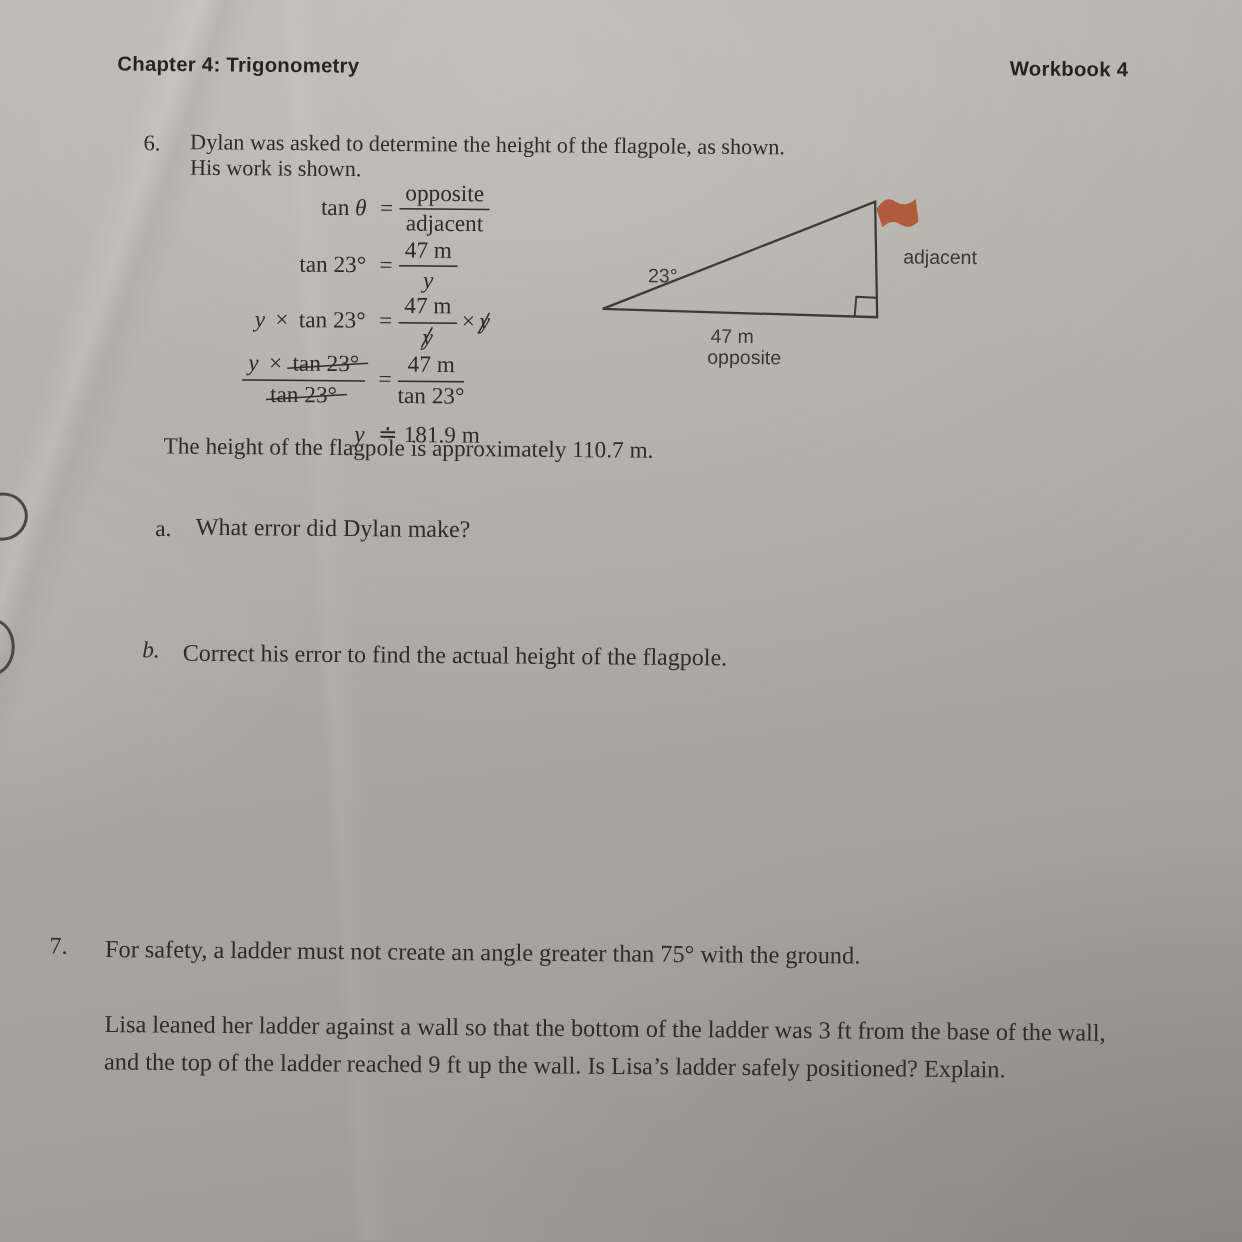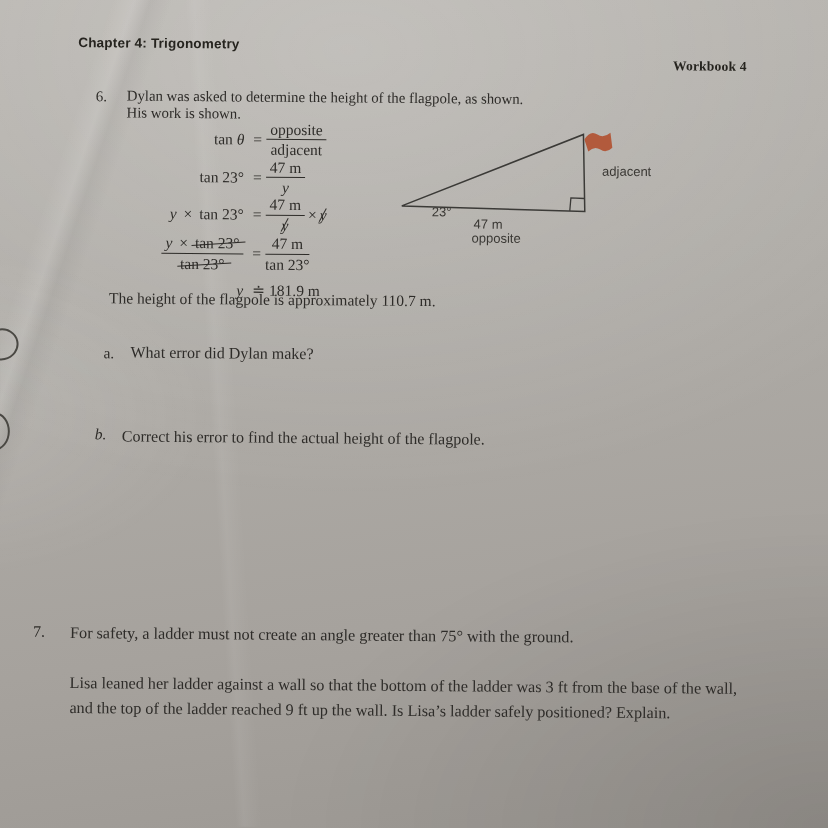--- a/index.html
+++ b/index.html
@@ -62,21 +62,21 @@
   .mark{position:absolute;border:2px solid #4a4843;border-radius:50%;}
   .mark1{left:-16px;top:332px;width:30px;height:28px;transform:rotate(-12deg);}
   .mark2{left:-20px;top:416px;width:26px;height:34px;}
 </style>
 </head>
 <body>
 
 <div class="sheet">
 
   <div class="abs hdr sans" style="left:75px;top:38px;">Chapter 4:  Trigonometry</div>
-  <div class="abs hdr sans" style="left:670px;top:56px;font-family:Liberation Serif, serif;">Workbook 4</div>
+  <div class="abs hdr sans" style="left:670px;top:36px;">Workbook 4</div>
 
   <div class="abs serif15" style="left:93px;top:91px;font-size:15px;">6.</div>
   <div class="abs serif15" style="left:124px;top:90px;width:480px;font-size:14.8px;">
     <div>Dylan was asked to determine the height of the flagpole, as shown.</div>
     <div>His work is shown.</div>
   </div>
 
   <div class="abs work">
 
     <div class="eq-line">
@@ -146,21 +146,21 @@
       <span class="eq-rhs">181.9 m</span>
     </div>
   </div>
 
   <div class="abs diagram">
     <svg width="340" height="130" viewBox="0 0 340 130">
       <polygon points="4,86 185,13 187,90" fill="none" stroke="#3b3a37" stroke-width="1.5"></polygon>
       <polyline points="172,89.5 173,76.5 186.5,77" fill="none" stroke="#3b3a37" stroke-width="1.3"></polyline>
       <path d="M 186,18 Q 192,8 199,13 Q 205,17 212,11 L 214,26 Q 208,32 202,28 Q 196,24 190,30 Z" fill="#b25a3c"></path>
     </svg>
-    <span class="lbl" style="left:34px;top:84px;text-align:center;">23°</span>
+    <span class="lbl" style="left:34px;top:56px;text-align:center;">23°</span>
     <span class="lbl" style="left:76px;top:96px;">47 m</span>
     <span class="lbl" style="left:74px;top:110px;">opposite</span>
     <span class="lbl" style="left:204px;top:42px;">adjacent</span>
   </div>
 
   <div class="abs" style="left:108px;top:292px;font-size:15.5px;">The height of the flagpole is approximately 110.7 m.</div>
 
   <div class="abs" style="left:103px;top:347px;font-size:15.5px;">a.</div>
   <div class="abs" style="left:130px;top:346px;font-size:16px;">What error did Dylan make?</div>
 

